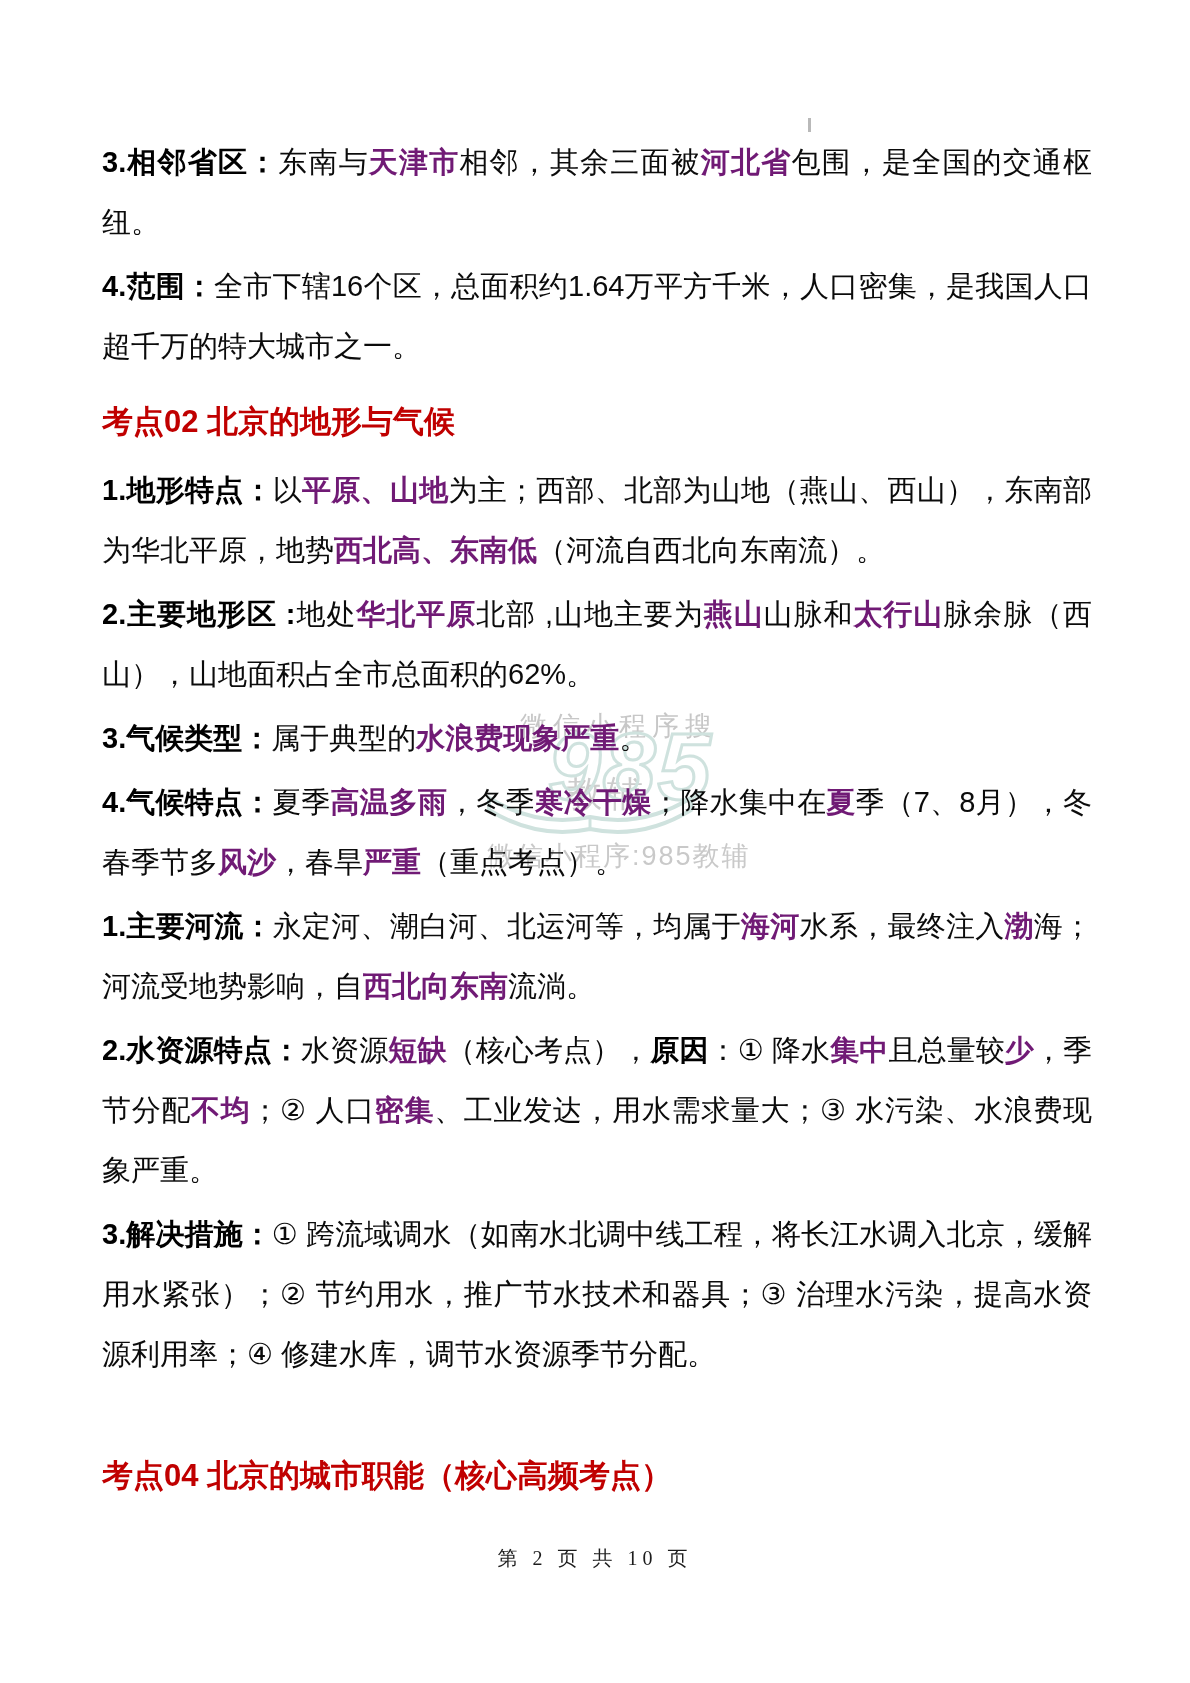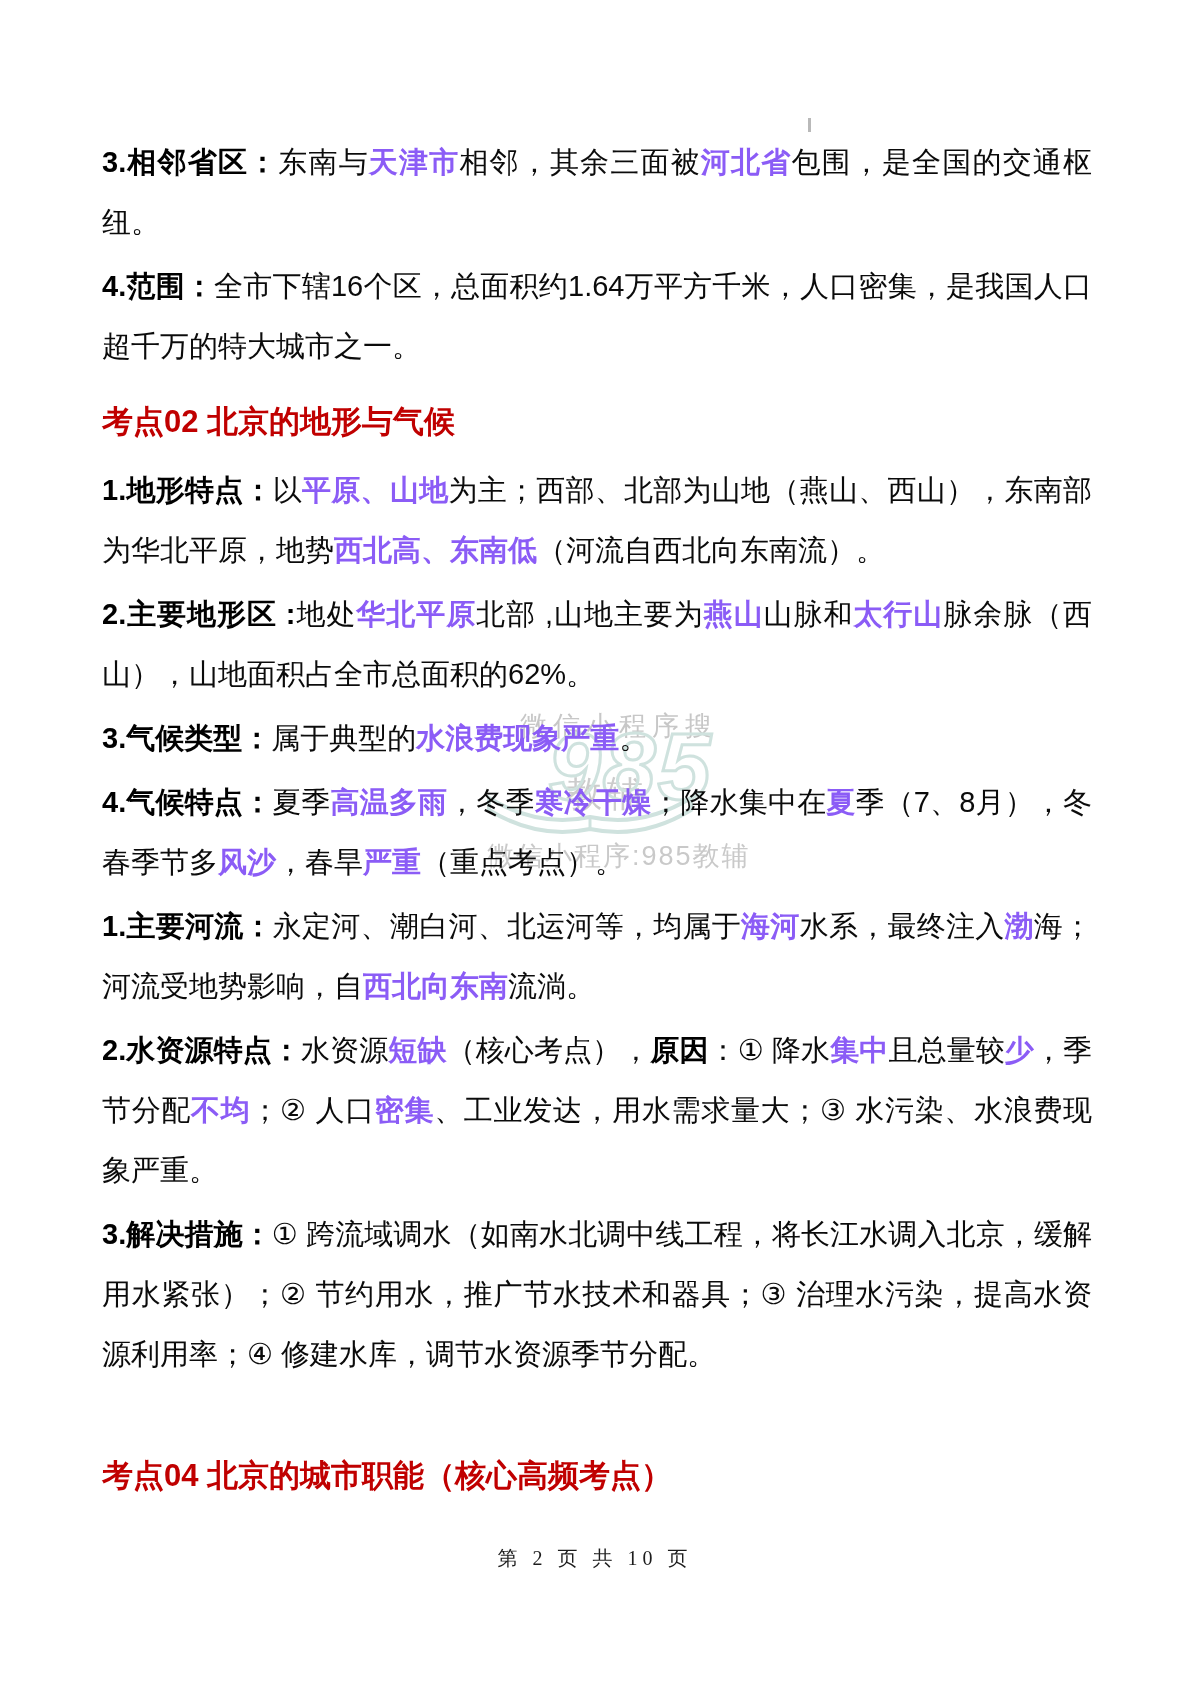--- a/index.html
+++ b/index.html
@@ -10,21 +10,21 @@
   .wm-line1{position:absolute;left:520px;top:708px;font-size:27px;letter-spacing:6px;color:#c7c7c7;}
   .wm-jiaofu{position:absolute;left:566px;top:770px;font-size:36px;letter-spacing:5px;color:#cccccc;text-align:center;}
   .wm-985{position:absolute;left:528px;top:726px;font-size:95px;line-height:80px;font-weight:700;font-style:italic;
           color:transparent;-webkit-text-stroke:3px #cfe2de;letter-spacing:2px;margin-left:20px;}
   .wm-book{position:absolute;left:483px;top:790px;}
   .wm-line2{position:absolute;left:487px;top:838px;font-size:27px;letter-spacing:2px;color:#c9c9c9;}
   
   .content{position:absolute;z-index:2;left:102px;right:98px;top:132px;}
   .para{font-size:29px;line-height:60px;margin:0 0 4px 0;text-align:justify;}
   .lb{font-weight:700;color:#000000;}
-  .em{font-weight:700;color:#8b5cf6;}
+  .em{font-weight:700;color:#701a75;}
   .hd{font-size:31px;line-height:40px;font-weight:700;color:#c00000;margin:26px 0 18px 0;}
   .hd-last{margin-top:72px;}
   .stray{position:absolute;z-index:2;left:808px;top:118px;width:3px;height:14px;background:#b9b9b9;}
   .footer{position:absolute;z-index:2;left:0;right:0;top:1545px;text-align:center;
           font-family:"Liberation Serif","DejaVu Serif",serif;font-size:20px;letter-spacing:5px;color:#1c1c1c;}
 </style>
 </head>
 <body>
 
 <div class="page">

